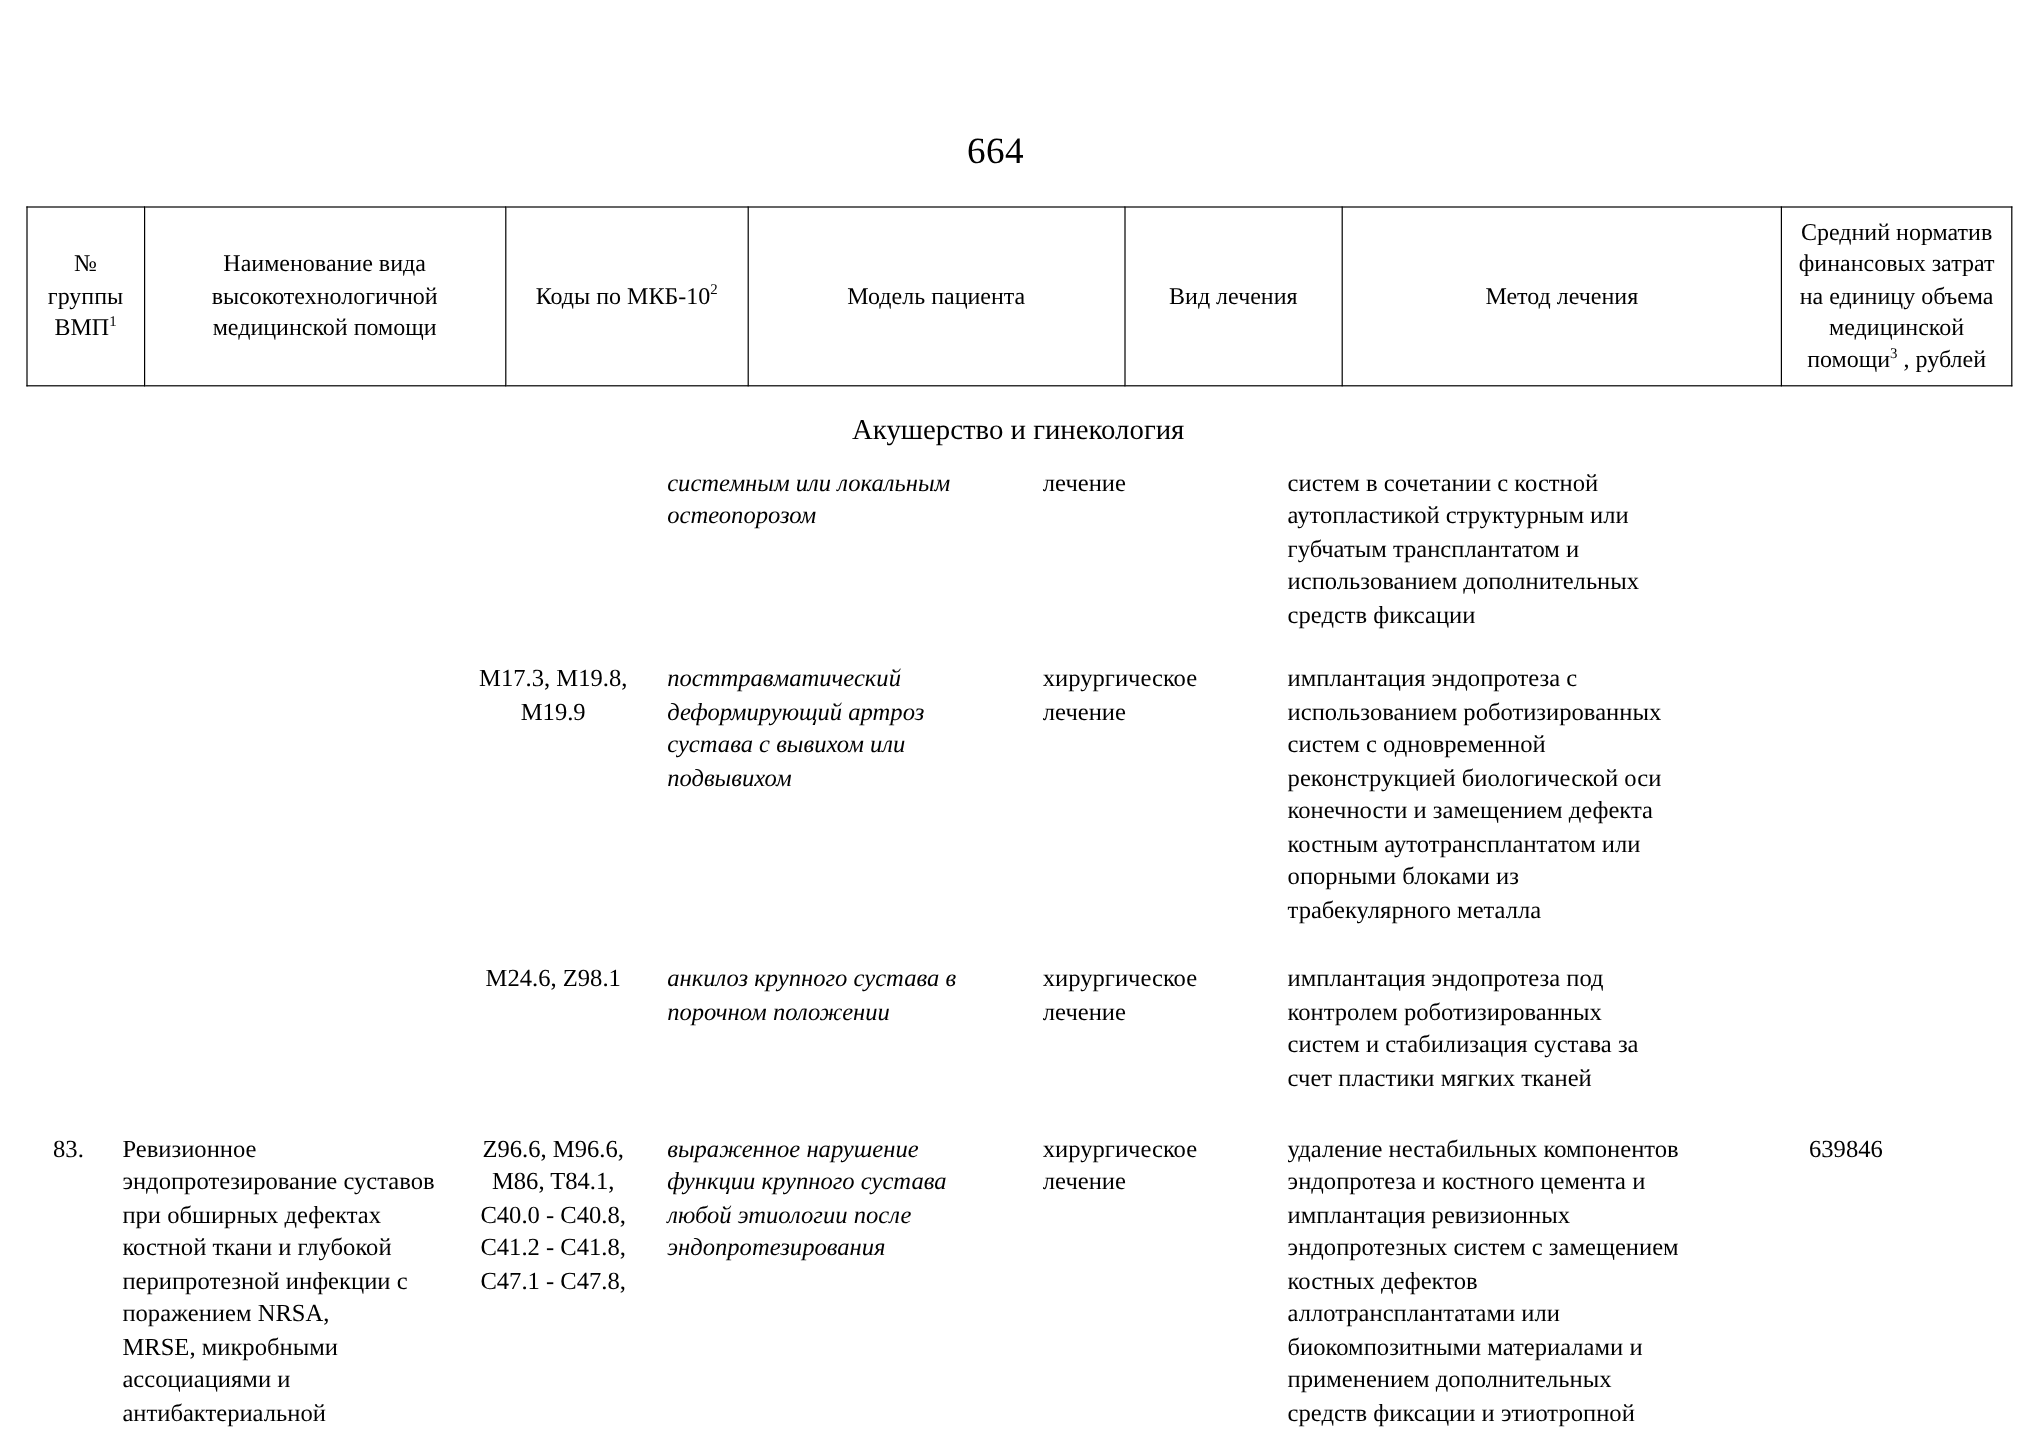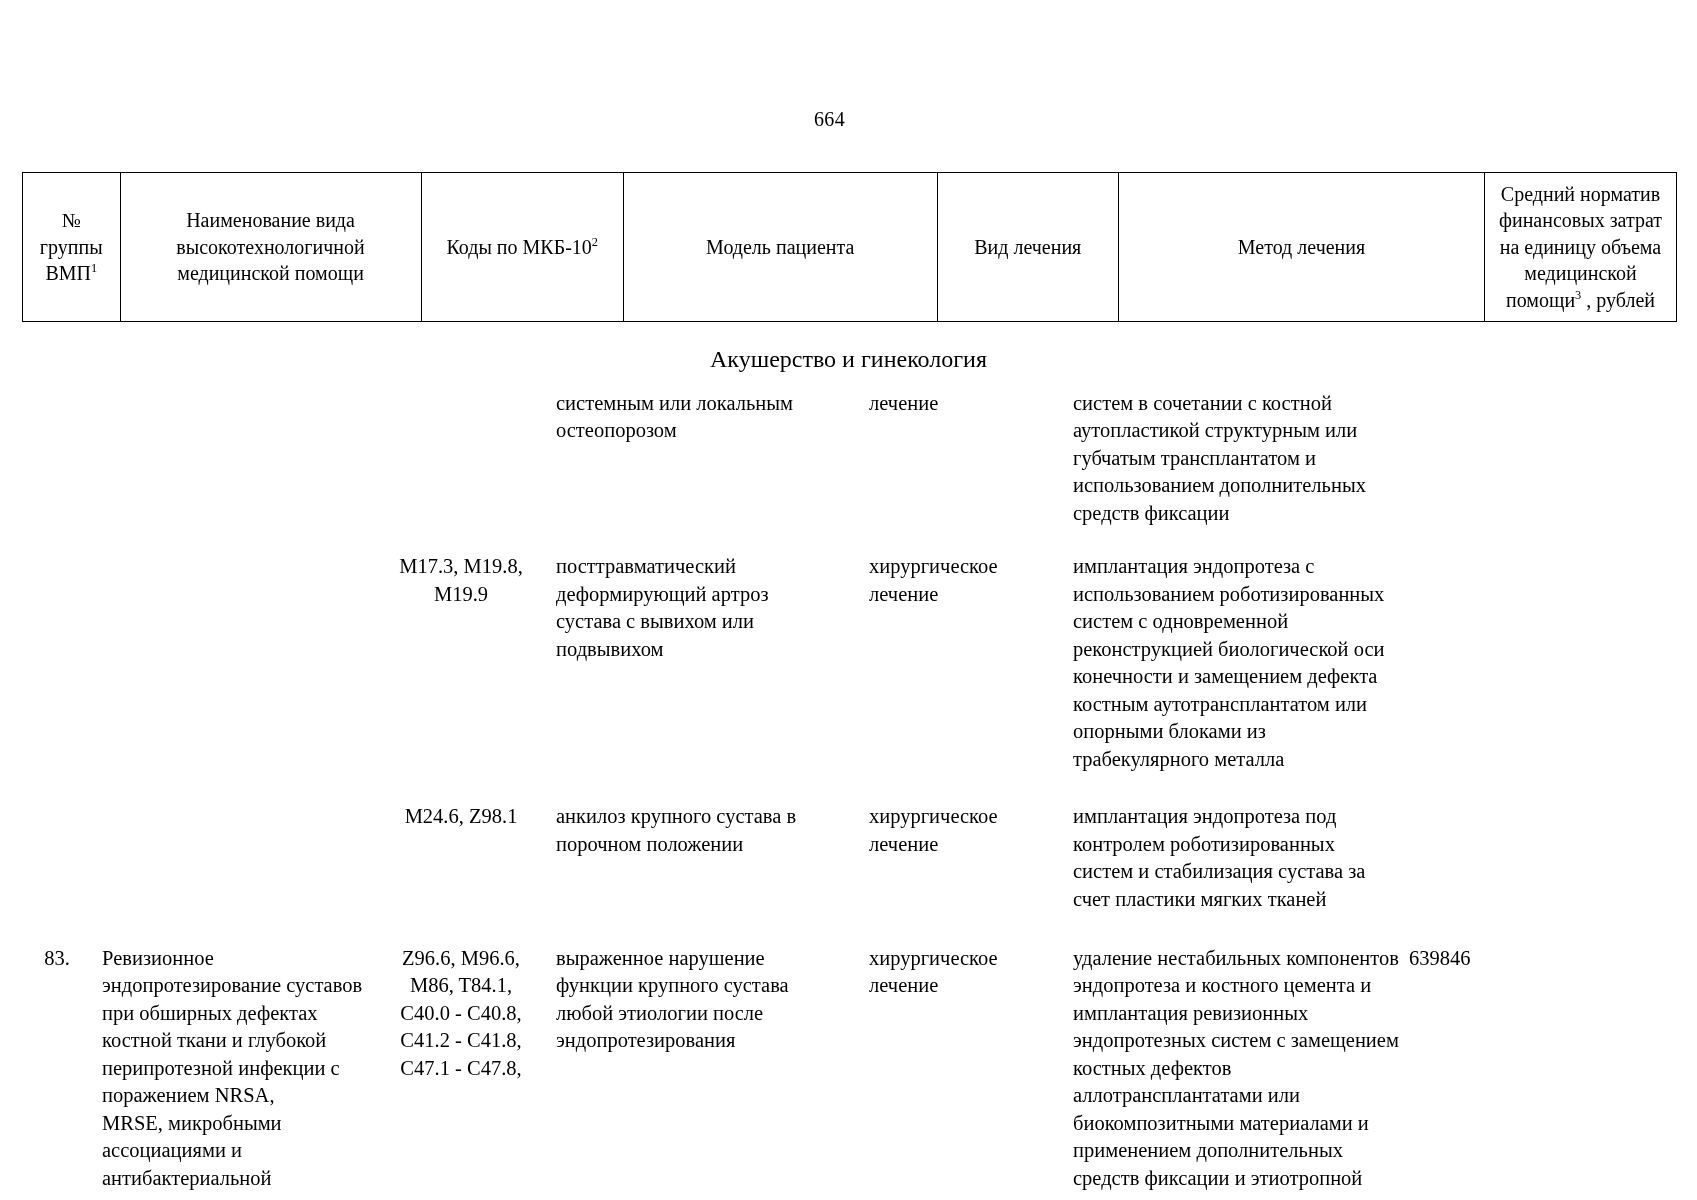--- a/index.html
+++ b/index.html
@@ -17,21 +17,21 @@
     height: 1200px;
     background: #ffffff;
     overflow: hidden;
   }
   .page-number {
     position: absolute;
     top: 108px;
     left: 0;
     width: 1659px;
     text-align: center;
-    font-size: 20px;
+    font-size: 31px;
     letter-spacing: 0.3px;
   }
 
   
   table.header-table {
     position: absolute;
     left: 22px;
     top: 172px;
     width: 1655px;
     border-collapse: collapse;
@@ -82,24 +82,24 @@
   }
   .cell {
     font-size: 20.5px;
     line-height: 1.34;
     padding-right: 10px;
     box-sizing: border-box;
   }
   .col-num      { width: 80px;  text-align: center; }
   .col-name     { width: 274px; }
   .col-codes    { width: 180px; text-align: center; }
-  .col-model    { width: 286px; }
+  .col-model    { width: 286px; font-style: italic; }
   .col-kind     { width: 160px; margin-left: 27px; }
   .col-method   { width: 336px; margin-left: 44px; }
-  .col-cost     { width: 170px; text-align: left; }
+  .col-cost     { width: 170px; text-align: right; }
 
   .cell p {
     margin: 0;
   }
   .cell p + p {
   }
   .rowgap-1 { height: 26px; }
   .rowgap-2 { height: 30px; }
   .rowgap-3 { height: 32px; }
 </style>

